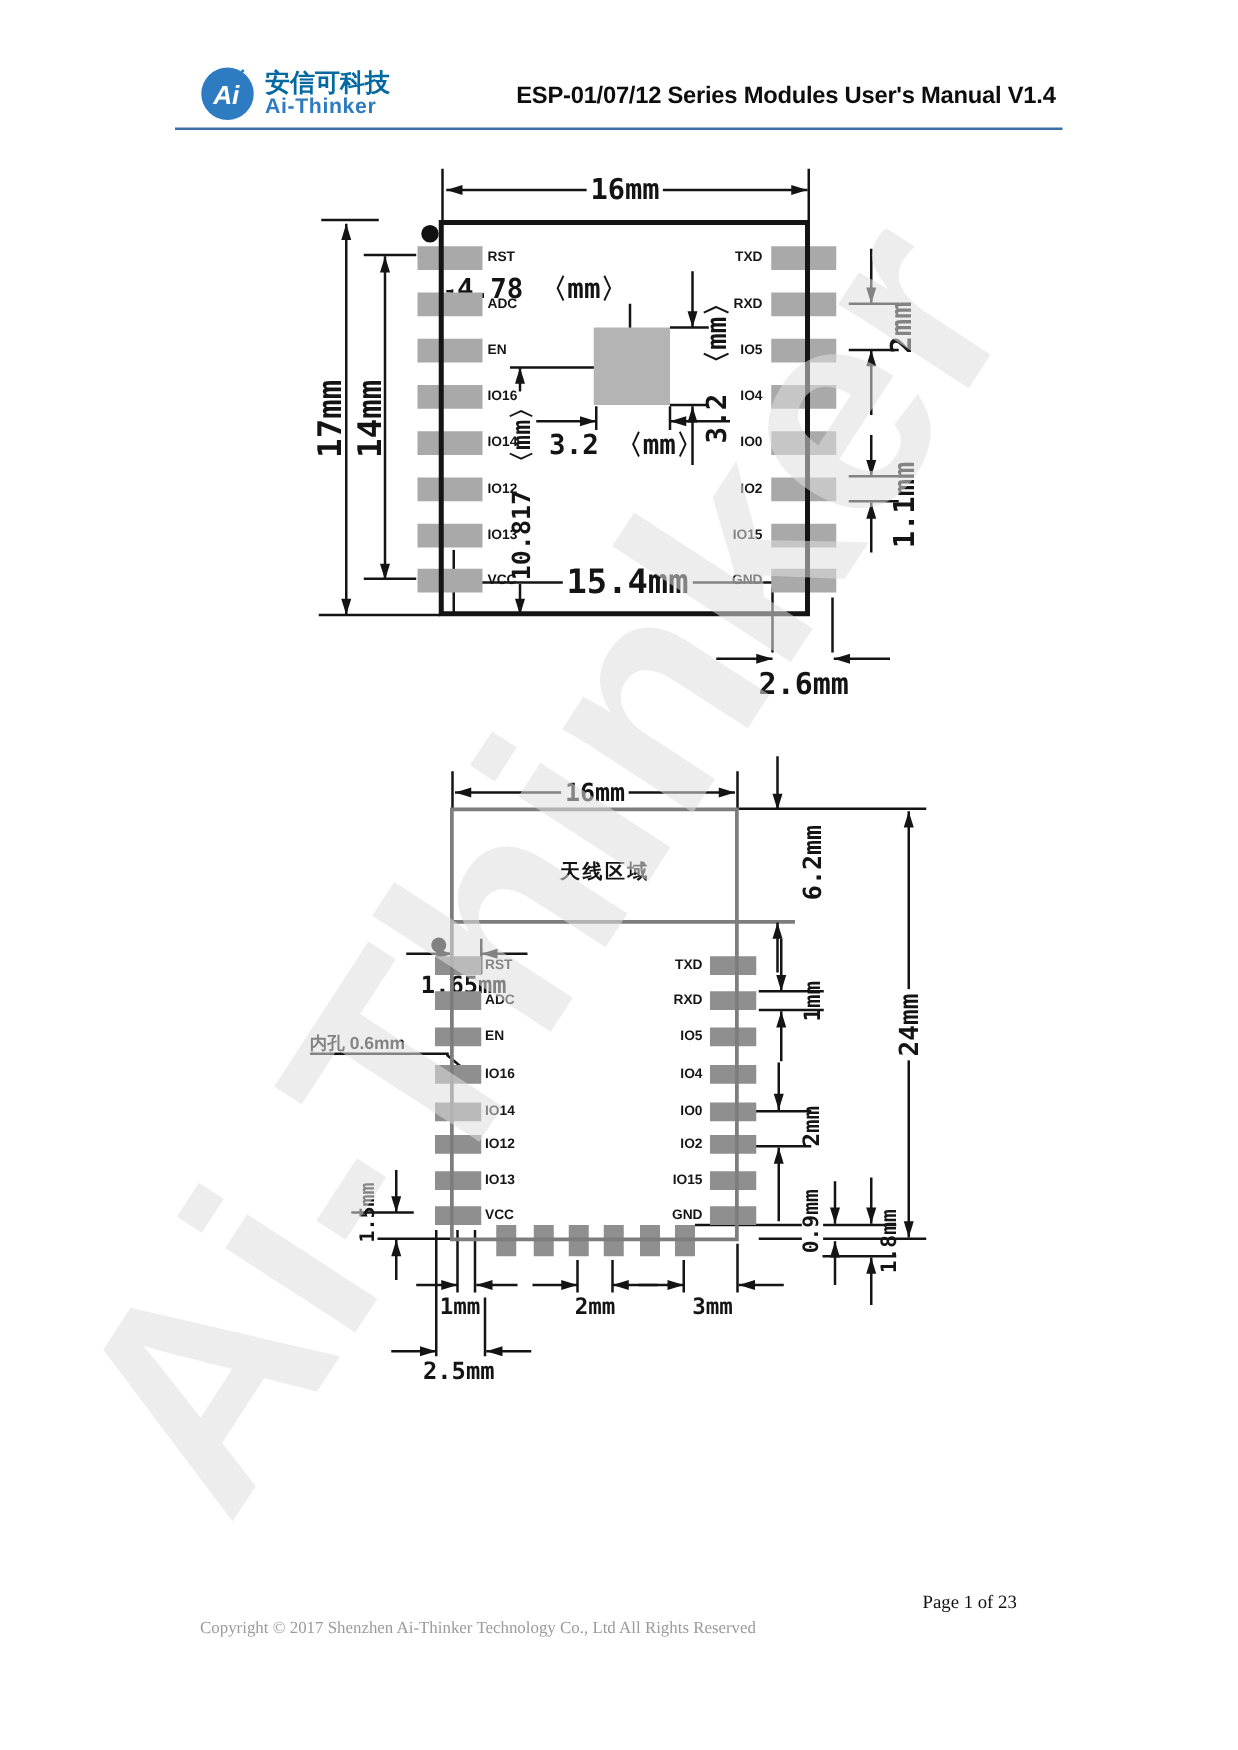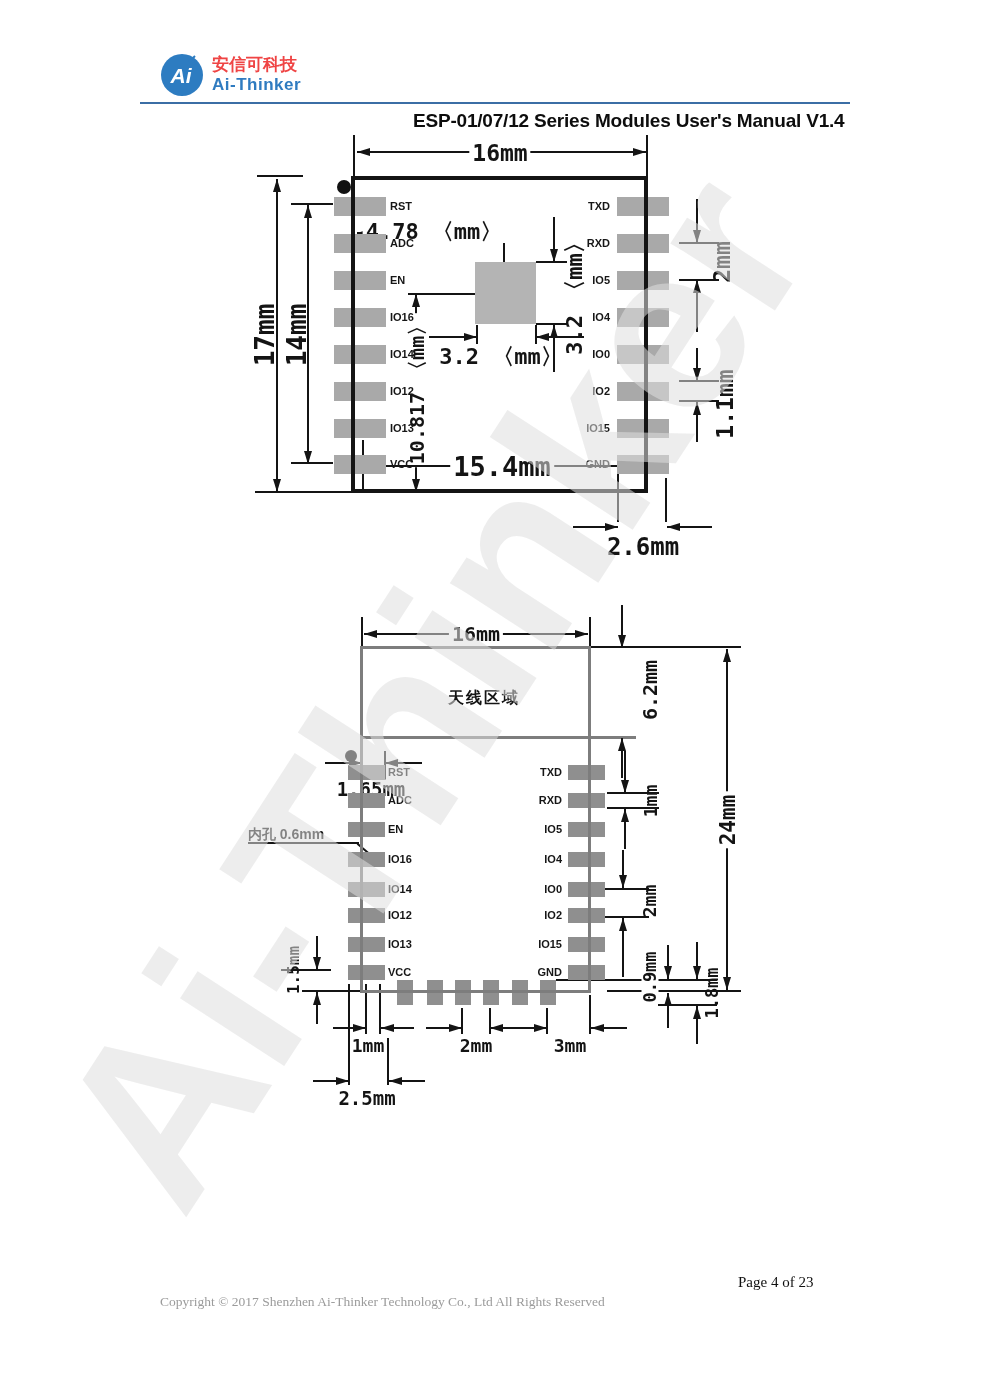--- a/index.html
+++ b/index.html
@@ -22,22 +22,22 @@
   .dim.bg{background:#fff;padding:0 3px;}
   
   .module{position:absolute;box-sizing:border-box;border:4px solid #141414;z-index:2;}
   .module2{position:absolute;box-sizing:border-box;border:3px solid #7d7d7d;z-index:2;}
   .pad{position:absolute;background:#a9a9a9;z-index:1;}
   .pad2{position:absolute;background:#8f8f8f;z-index:1;}
   .pin-label{position:absolute;font-weight:700;font-size:11px;line-height:14px;color:#161616;z-index:3;}
   .dot{position:absolute;background:#111;border-radius:50%;z-index:3;}
   .caption{position:absolute;left:0;width:990px;text-align:center;
            font-family:"Liberation Serif",serif;font-size:17px;color:#101010;white-space:pre;}
-  .header-title{position:absolute;font-weight:700;font-size:19px;color:#0d0d0d;letter-spacing:-0.2px;margin-top:44px;}
-  .brand-cn{position:absolute;font-size:17px;font-weight:700;color:#ef4444;}
+  .header-title{position:absolute;font-weight:700;font-size:19px;color:#0d0d0d;letter-spacing:-0.2px;}
+  .brand-cn{position:absolute;font-size:20px;font-weight:700;color:#0369a1;}
   .brand-en{position:absolute;font-size:17px;font-weight:700;color:#2f7bc0;letter-spacing:0.5px;}
   .rule{position:absolute;height:2px;background:#3b6ea5;}
   .footer-page{position:absolute;font-family:"Liberation Serif",serif;font-size:15px;color:#111;}
   .footer-copy{position:absolute;font-family:"Liberation Serif",serif;font-size:13.5px;color:#9b9b9b;}
   .watermark{position:absolute;left:-150px;top:555px;width:max-content;z-index:40;pointer-events:none;
              font-family:"Liberation Sans",sans-serif;font-weight:700;font-size:235px;
              color:rgba(222,222,222,0.55);transform:rotate(-57deg);transform-origin:center center;}
 </style>
 </head>
 <body>
@@ -318,17 +318,17 @@
       <div class="pin-label" style="left: 502px; top: 965px; width: 60px; text-align: right;">GND</div>
       <div class="pad2" style="left: 397px; top: 980px; width: 16px; height: 25px;"></div>
       <div class="pad2" style="left: 427px; top: 980px; width: 16px; height: 25px;"></div>
       <div class="pad2" style="left: 455px; top: 980px; width: 16px; height: 25px;"></div>
       <div class="pad2" style="left: 483px; top: 980px; width: 16px; height: 25px;"></div>
       <div class="pad2" style="left: 512px; top: 980px; width: 16px; height: 25px;"></div>
       <div class="pad2" style="left: 540px; top: 980px; width: 16px; height: 25px;"></div>
     </div>
 
 
-  <div class="footer-page" style="left:738px;top:1274px;">Page 4 of 23</div>
+  <div class="footer-page" style="left:738px;top:1274px;">Page 1 of 23</div>
   <div class="footer-copy" style="left:160px;top:1294px;">Copyright © 2017 Shenzhen Ai-Thinker Technology Co., Ltd All Rights Reserved</div>
 
   <div class="watermark">Ai-Thinker</div>
 </div>
 
 </body></html>

